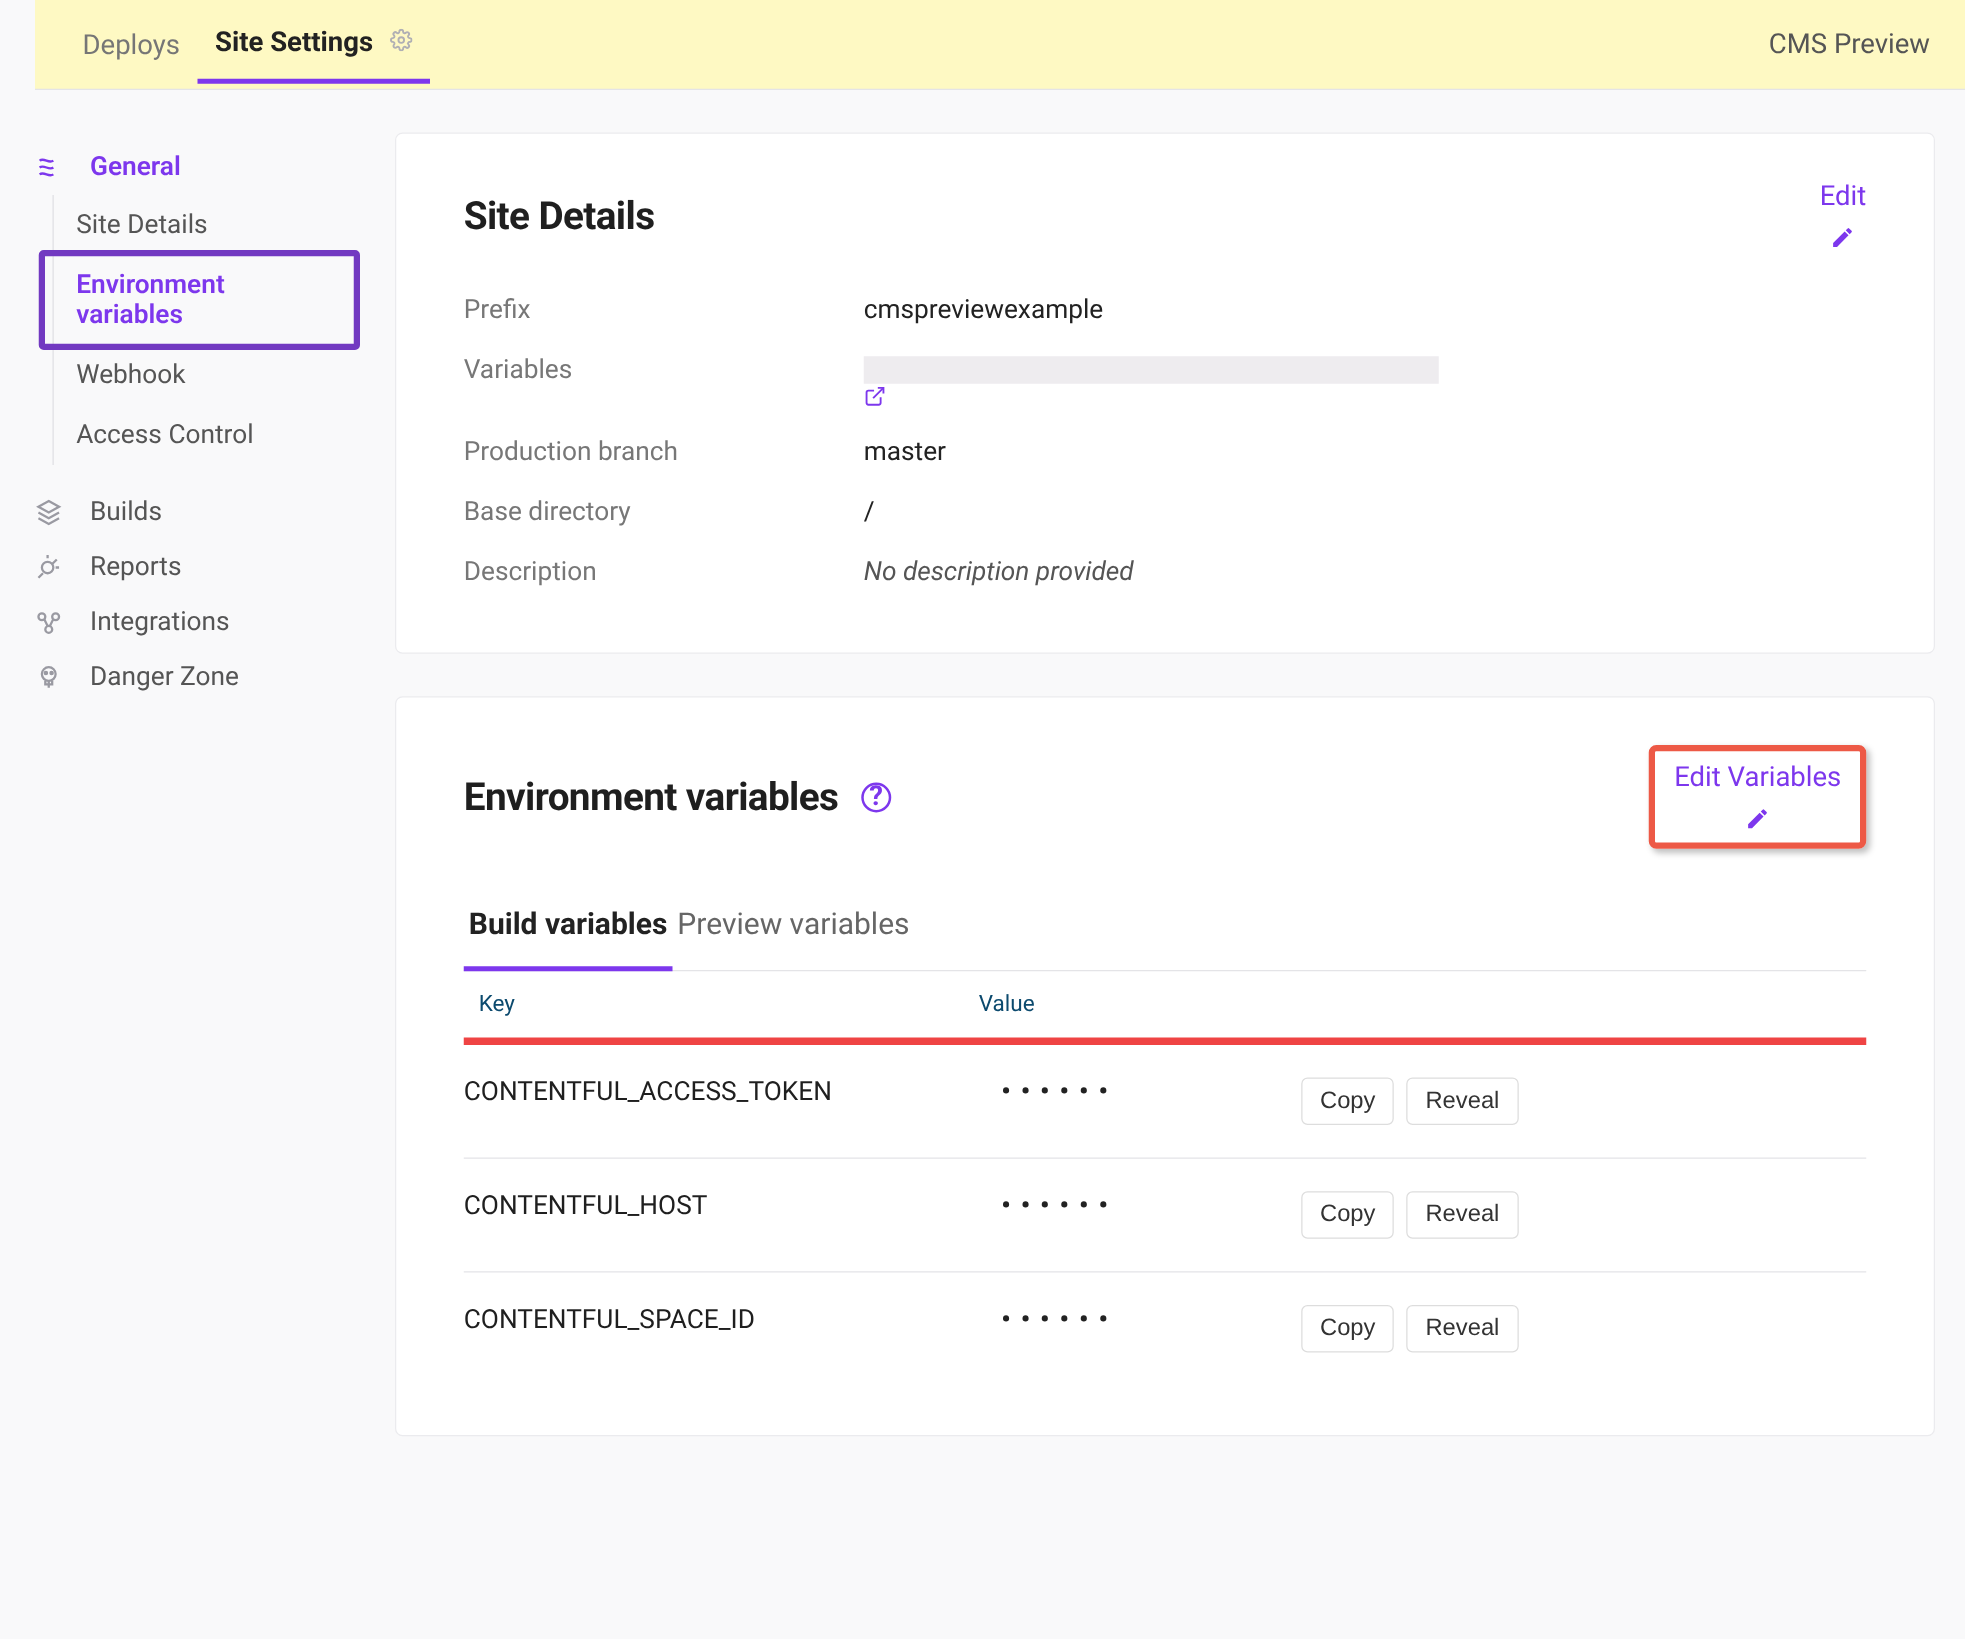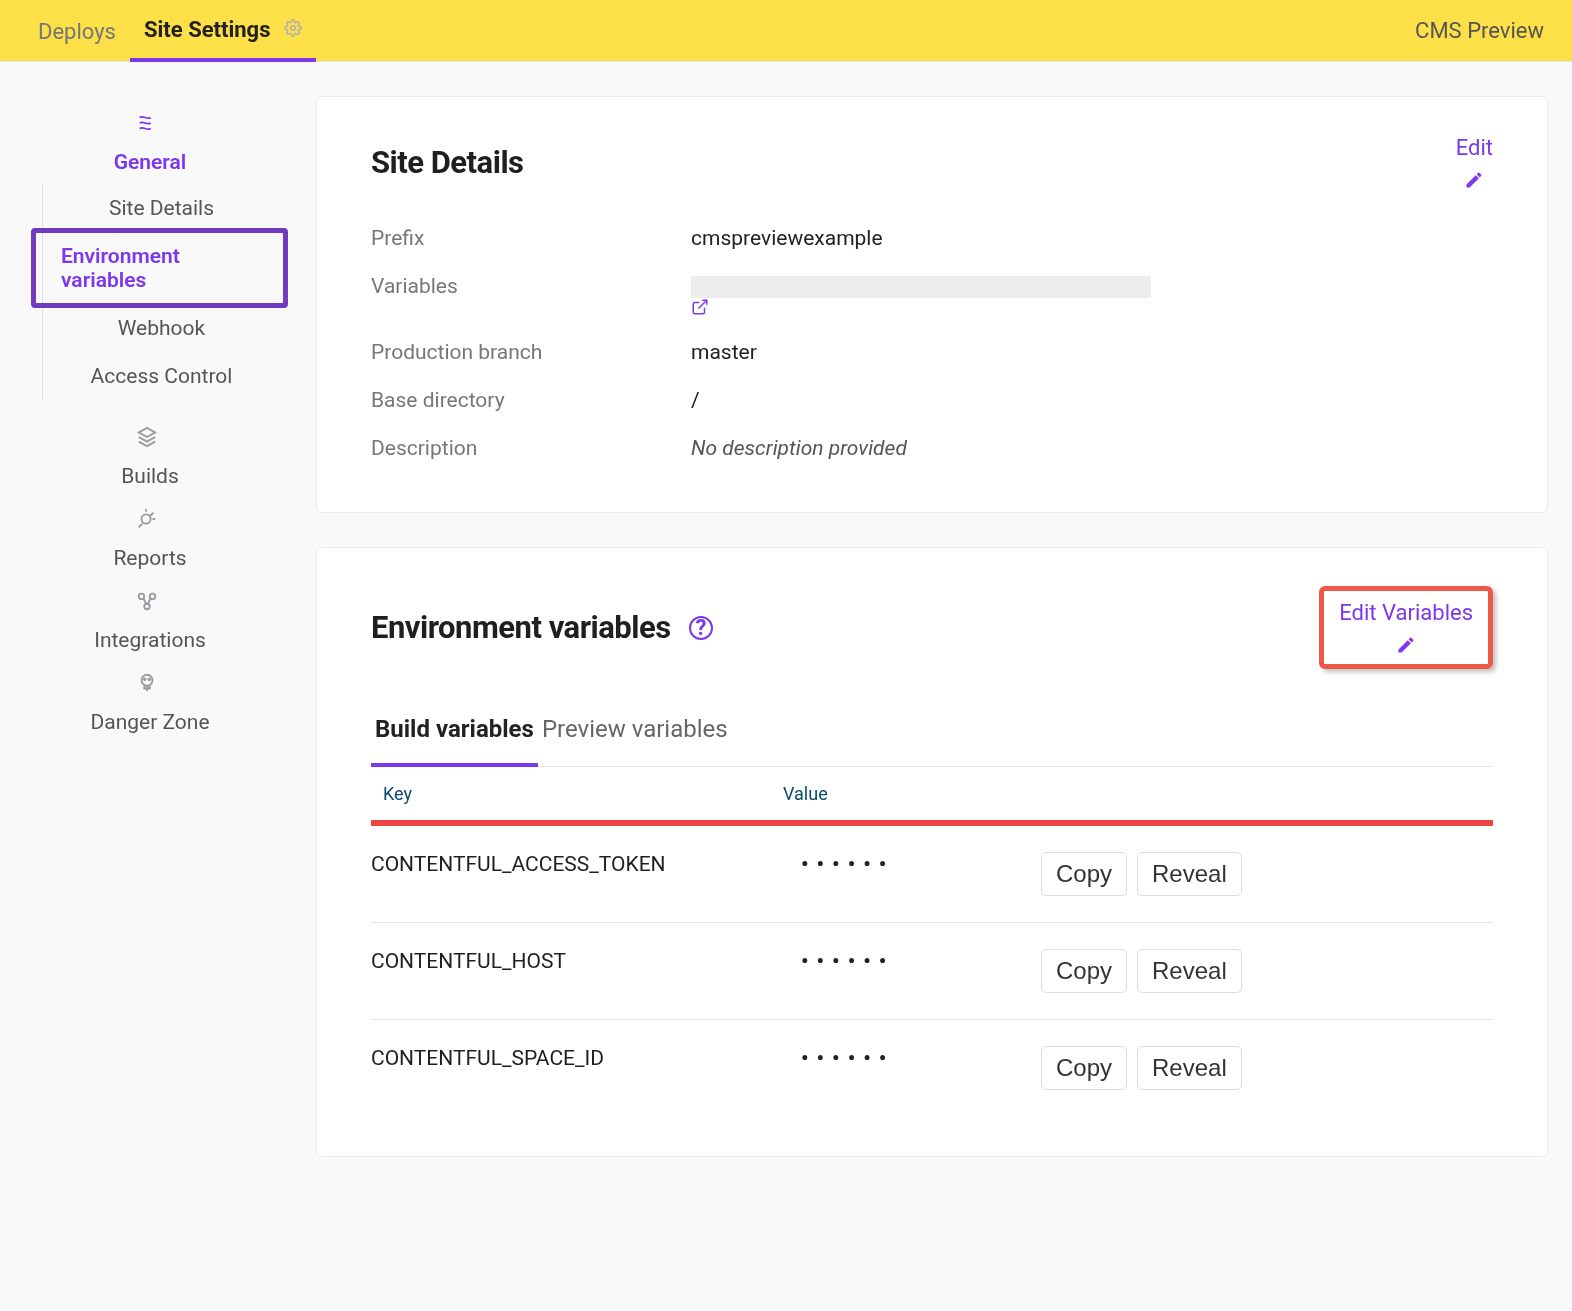--- a/index.html
+++ b/index.html
@@ -6,24 +6,25 @@
   body {
     font-family: -apple-system, BlinkMacSystemFont, "Segoe UI", Roboto, sans-serif;
     background: #f9f9fa;
     color: #1f1f1f;
     width: 1572px;
   }
   
   .top-tabs {
     display: flex;
     align-items: center;
-    background: #fde047;
+    background: #fef9c3;
     border-bottom: 1px solid #e4e4e7;
     padding: 0 24px;
-    height: 62px;
+    height: 72px;
+    margin-left: 28px;
   }
   .top-tab {
     padding: 18px 14px 16px;
     font-size: 22px;
     color: #767676;
     cursor: pointer;
   }
   .top-tab.active {
     color: #222;
     font-weight: 700;
@@ -56,21 +57,20 @@
     margin-bottom: 16px;
   }
   .side-item, .side-sub {
     display: flex;
     align-items: center;
     gap: 16px;
     font-size: 21px;
     padding: 10px 8px;
     color: #555;
     cursor: pointer;
-    flex-direction: column;
   }
   .side-item.active { color: #7d37ed; font-weight: 600; }
   .side-icon { width: 28px; text-align: center; color:#9a9aa2; }
   .side-item.active .side-icon { color:#7d37ed; }
   .side-subs {
     border-left: 1px solid #e0e0e4;
     margin-left: 22px;
     padding-left: 0;
   }
   .side-sub {
@@ -206,21 +206,21 @@
   }
   .var-row:last-child { border-bottom:none; }
   .var-key { width: 430px; }
   .var-value { width: 240px; letter-spacing: 8px; color:#222; font-weight:700; }
   .var-actions { display:flex; gap:10px; }
   .small-btn {
     border:1px solid #ddd;
     background:#fff;
     border-radius:5px;
     padding: 7px 14px;
-    font-size:24px;
+    font-size:19px;
     color:#333;
     cursor:pointer;
   }
   svg { display:block; }
 </style>
 </head>
 <body>
 
 <div class="top-tabs">
   <div class="top-tab">Deploys</div>

